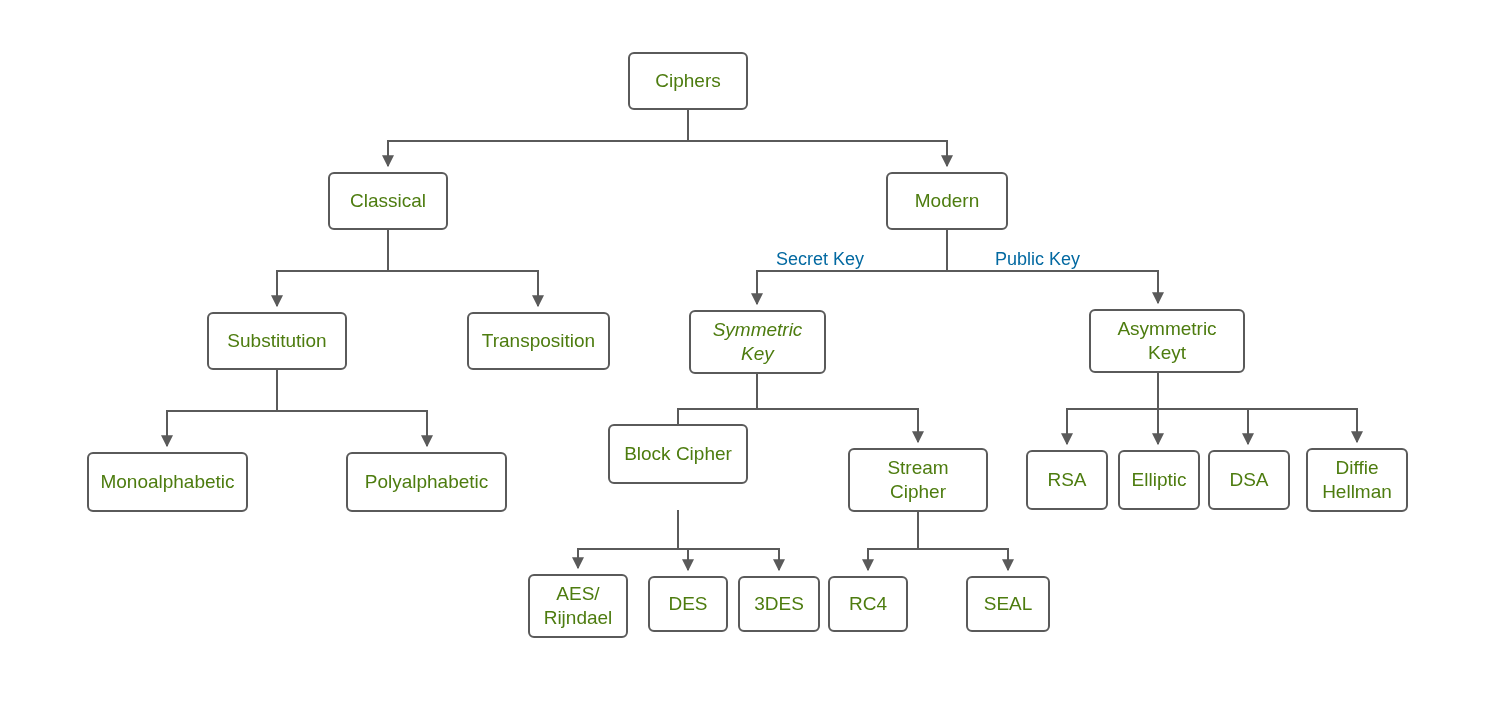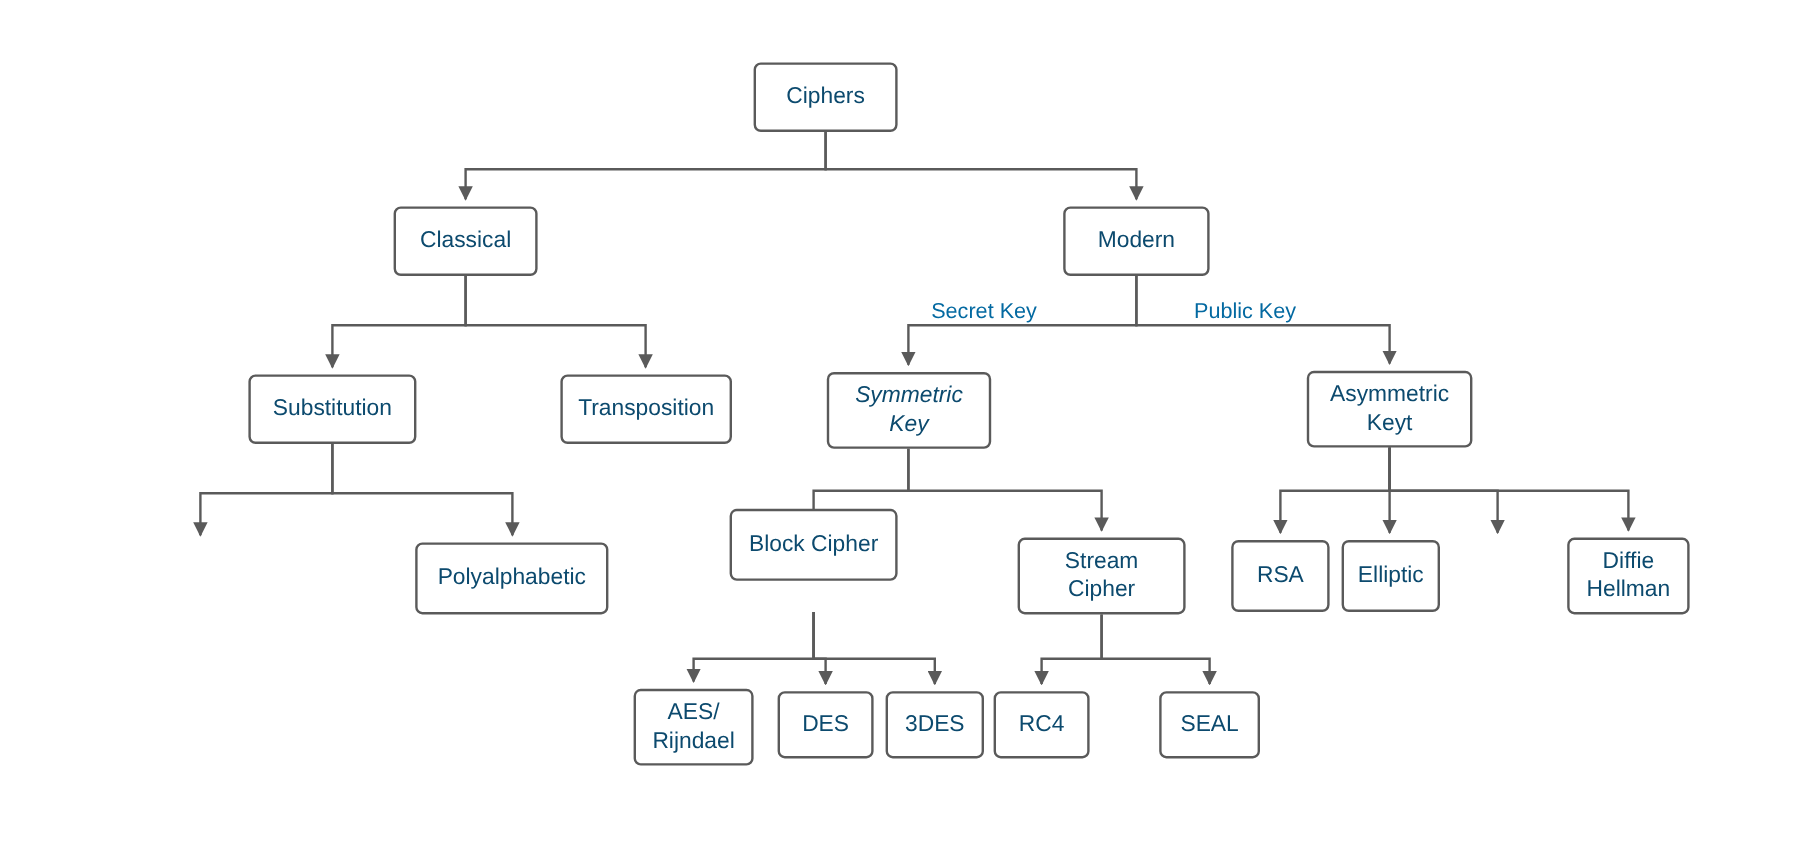--- a/index.html
+++ b/index.html
@@ -23,21 +23,21 @@
     top: 0;
     width: 1496px;
     height: 704px;
   }
   .node {
     position: absolute;
     box-sizing: border-box;
     border: 2px solid #5a5a5a;
     border-radius: 6px;
     background: #ffffff;
-    color: #0c4a6e;
+    color: #4d7c0f;
     font-size: 19px;
     line-height: 24px;
     display: flex;
     align-items: center;
     justify-content: center;
     text-align: center;
     padding: 2px 3px;
     white-space: pre-line;
   }
   .edge-label {
@@ -97,35 +97,37 @@
 
   <div class="node" style="left:886px;top:172px;width:122px;height:58px;">Modern</div>
 
   <div class="node" style="left:207px;top:312px;width:140px;height:58px;">Substitution</div>
 
   <div class="node" style="left:467px;top:312px;width:143px;height:58px;">Transposition</div>
 
   <div class="node" style="left:689px;top:310px;width:137px;height:64px;font-style:italic;">Symmetric
 Key</div>
 
-  <div class="node" style="left:1089px;top:309px;width:138px;height:64px;">Asymmetric
+  <div class="node" style="left:1089px;top:309px;width:156px;height:64px;">Asymmetric
 Keyt</div>
 
+  <div class="node" style="left:87px;top:452px;width:161px;height:60px;">Monoalphabetic</div>
 
   <div class="node" style="left:346px;top:452px;width:161px;height:60px;">Polyalphabetic</div>
 
   <div class="node" style="left:608px;top:424px;width:140px;height:60px;">Block Cipher</div>
 
   <div class="node" style="left:848px;top:448px;width:140px;height:64px;">Stream
 Cipher</div>
 
   <div class="node" style="left:1026px;top:450px;width:82px;height:60px;">RSA</div>
 
   <div class="node" style="left:1118px;top:450px;width:82px;height:60px;">Elliptic</div>
 
+  <div class="node" style="left:1208px;top:450px;width:82px;height:60px;">DSA</div>
 
   <div class="node" style="left:1306px;top:448px;width:102px;height:64px;">Diffie
 Hellman</div>
 
   <div class="node" style="left:528px;top:574px;width:100px;height:64px;">AES/
 Rijndael</div>
 
   <div class="node" style="left:648px;top:576px;width:80px;height:56px;">DES</div>
 
   <div class="node" style="left:738px;top:576px;width:82px;height:56px;">3DES</div>

